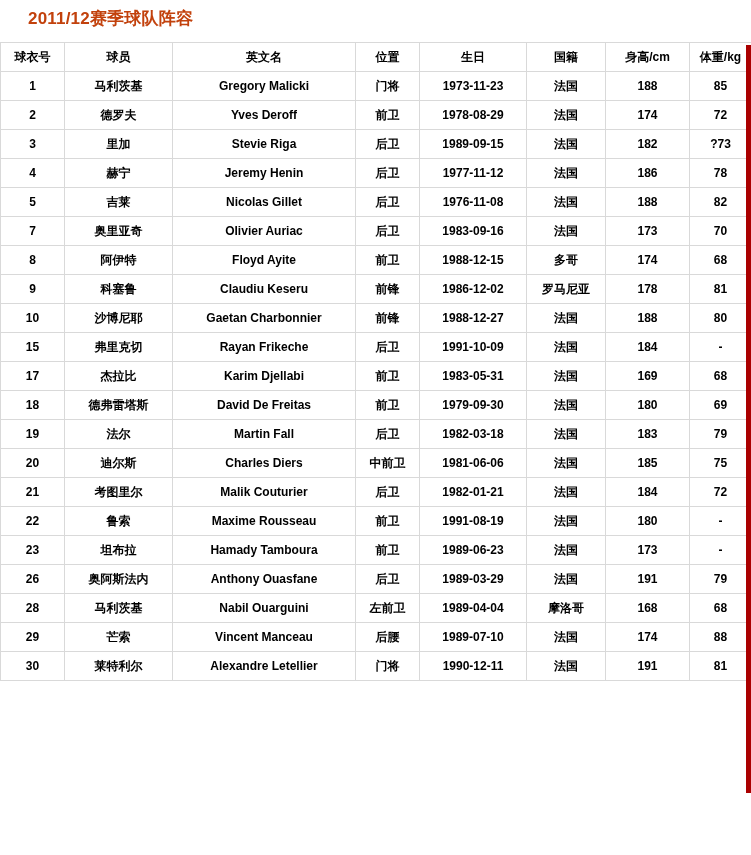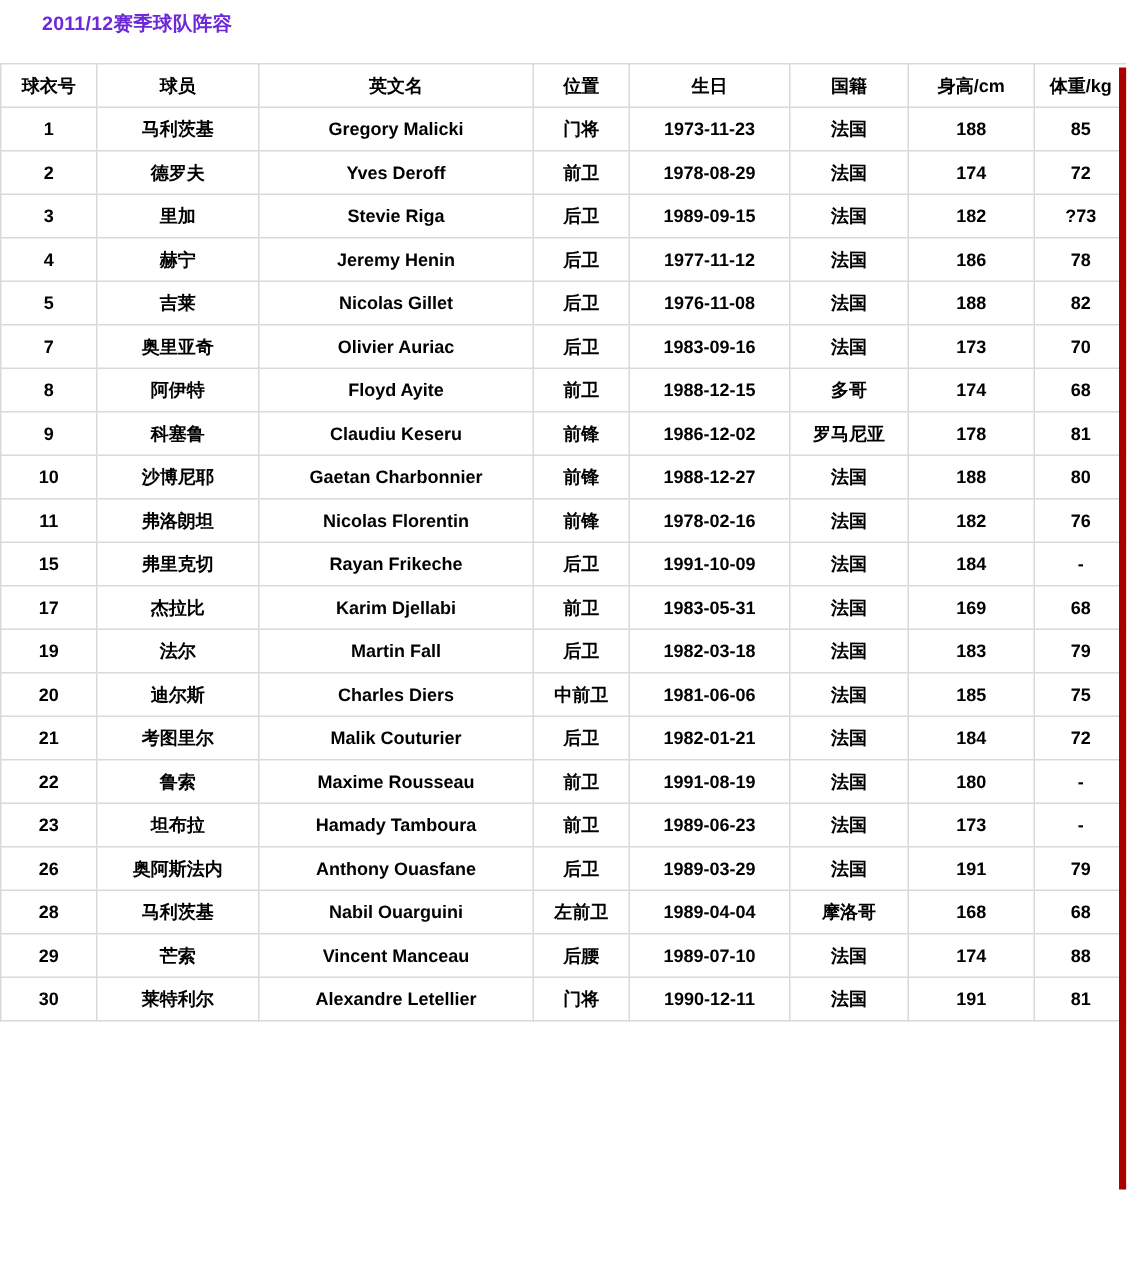--- a/index.html
+++ b/index.html
@@ -12,23 +12,23 @@
     position: relative;
     width: 751px;
     height: 855px;
     background: #ffffff;
     overflow: hidden;
   }
   .title {
     position: absolute;
     left: 28px;
     top: 7px;
-    font-size: 13px;
+    font-size: 17px;
     font-weight: bold;
-    color: #6d28d9;
+    color: #c2410c;
     letter-spacing: 0.2px;
     white-space: nowrap;
   }
   table.roster {
     position: absolute;
     left: 0;
     top: 42px;
     width: 751px;
     border-collapse: collapse;
     table-layout: fixed;
@@ -169,48 +169,48 @@
           <td>10</td>
           <td>沙博尼耶</td>
           <td>Gaetan Charbonnier</td>
           <td>前锋</td>
           <td>1988-12-27</td>
           <td>法国</td>
           <td>188</td>
           <td>80</td>
         </tr>
         <tr>
-          <td>11</td>
-          <td>弗洛朗坦</td>
-          <td>Nicolas Florentin</td>
-          <td>前锋</td>
-          <td>1978-02-16</td>
-          <td>法国</td>
-          <td>182</td>
-          <td>76</td>
-        </tr>
-        <tr>
           <td>15</td>
           <td>弗里克切</td>
           <td>Rayan Frikeche</td>
           <td>后卫</td>
           <td>1991-10-09</td>
           <td>法国</td>
           <td>184</td>
           <td>-</td>
         </tr>
         <tr>
           <td>17</td>
           <td>杰拉比</td>
           <td>Karim Djellabi</td>
           <td>前卫</td>
           <td>1983-05-31</td>
           <td>法国</td>
           <td>169</td>
           <td>68</td>
+        </tr>
+        <tr>
+          <td>18</td>
+          <td>德弗雷塔斯</td>
+          <td>David De Freitas</td>
+          <td>前卫</td>
+          <td>1979-09-30</td>
+          <td>法国</td>
+          <td>180</td>
+          <td>69</td>
         </tr>
         <tr>
           <td>19</td>
           <td>法尔</td>
           <td>Martin Fall</td>
           <td>后卫</td>
           <td>1982-03-18</td>
           <td>法国</td>
           <td>183</td>
           <td>79</td>

